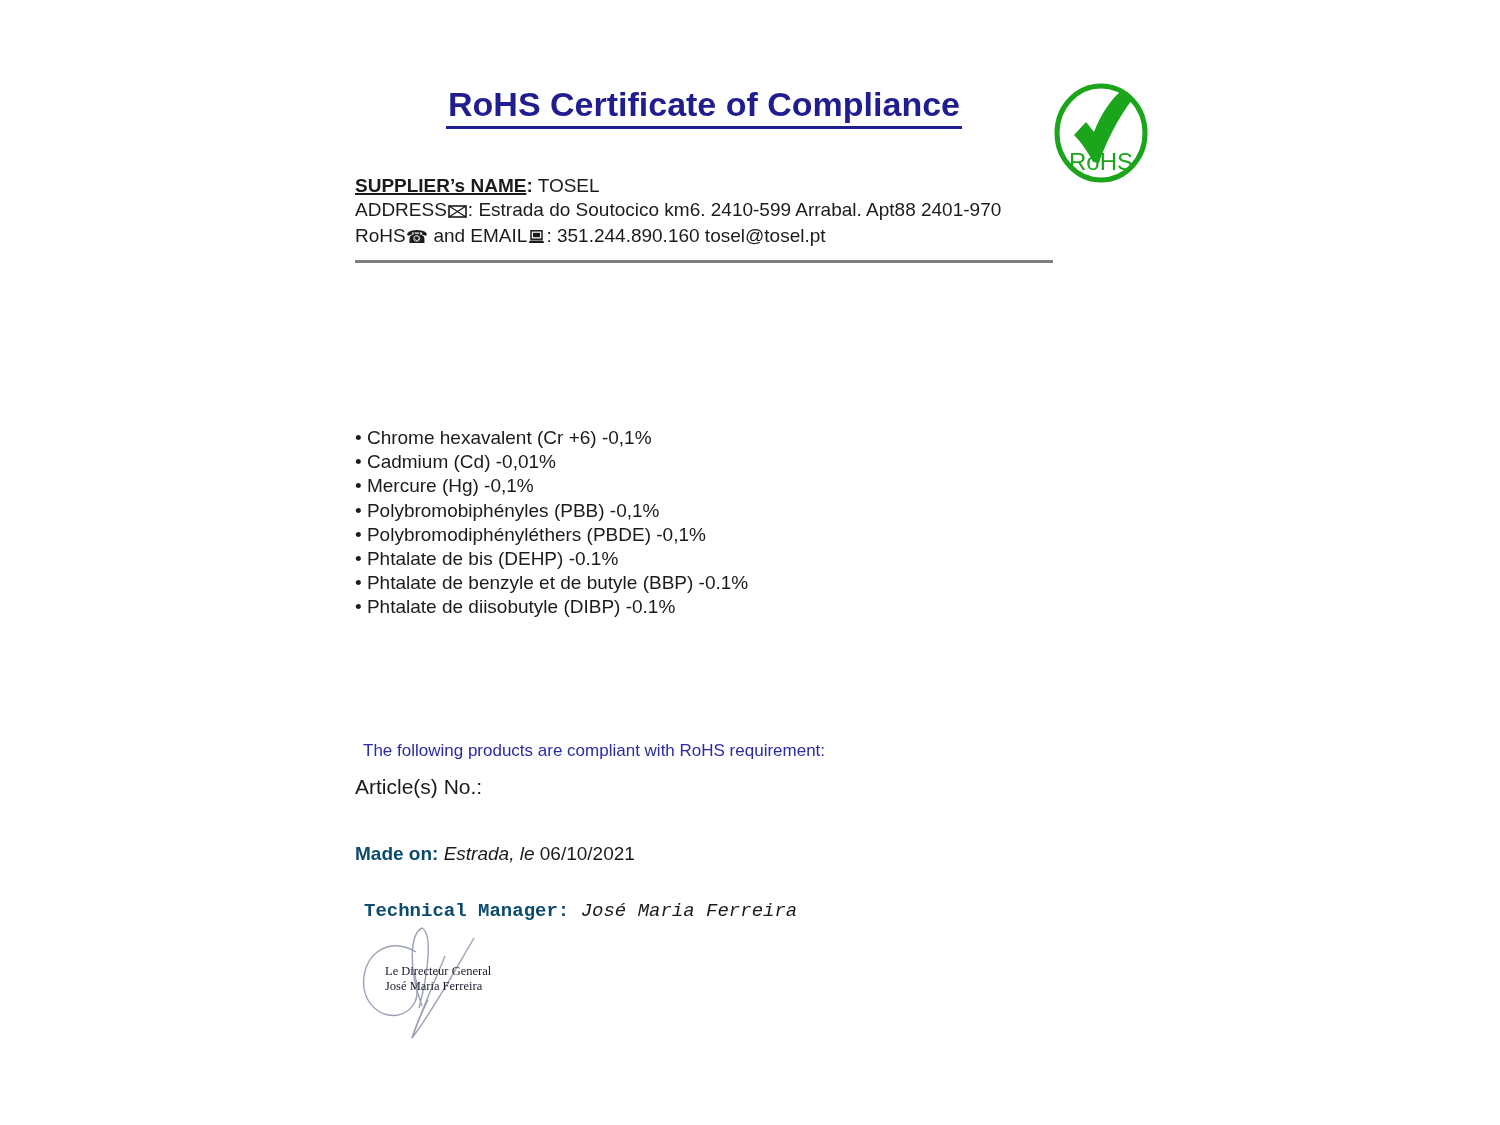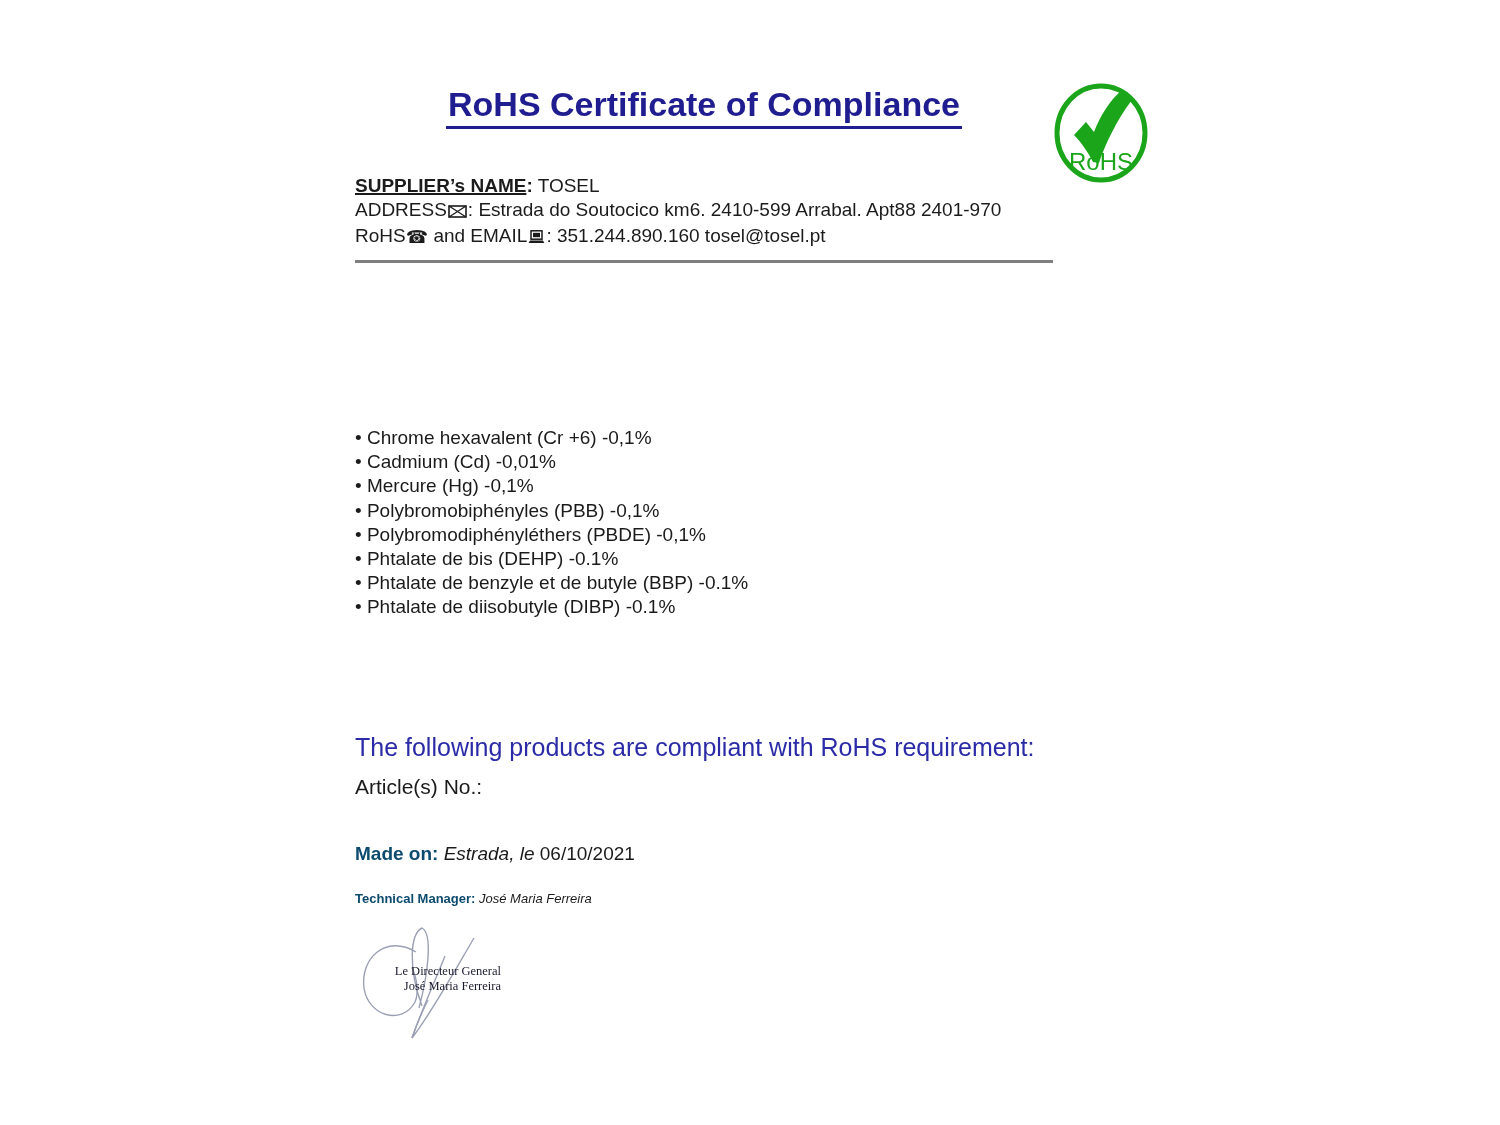--- a/index.html
+++ b/index.html
@@ -27,31 +27,31 @@
   
   .cert-par{
     position:absolute;left:355px;top:305px;width:699px;margin:0;
     font-size:19px;line-height:24.5px;color:#2b2ba8;text-align:justify;
   }
   
   .substances{position:absolute;left:355px;top:426px;margin:0;padding:0;list-style:none;
     font-size:19px;line-height:24.2px;color:#1b1b1b;}
   .substances li::before{content:"\2022\00a0";}
   
-  .compliance-line{position:absolute;left:355px;top:733px;margin:0;font-size:25px;color:#2b2ba8;}
+  .compliance-line{position:absolute;left:355px;top:733px;margin:8px;font-size:17px;color:#2b2ba8;}
   .articles-line{position:absolute;left:355px;top:775px;margin:0;font-size:21px;color:#1b1b1b;}
   .made-on-line{position:absolute;left:355px;top:843px;margin:0;font-size:19px;}
-  .manager-line{position:absolute;left:355px;top:891px;margin:0;font-size:13px;}
+  .manager-line{position:absolute;left:355px;top:891px;margin:9px;font-size:19px;font-family:Liberation Mono, monospace;}
   .navy-bold{font-weight:bold;color:#0c4a6e;}
   .italic{font-style:italic;}
   
   .signature-area{position:absolute;left:352px;top:916px;width:220px;height:140px;}
   .signature-scribble{position:absolute;left:0;top:0;}
   .signature-text{
-    position:absolute;left:33px;top:48px;width:116px;text-align:right;
+    position:absolute;left:33px;top:48px;width:116px;text-align:left;
     font-family:"Liberation Serif",serif;font-size:12.5px;line-height:15px;color:#1a1a2e;
   }
   .signature-text div{white-space:nowrap;}
 </style>
 </head>
 <body>
 
 <div class="page">
 
   <div class="title-wrap">

